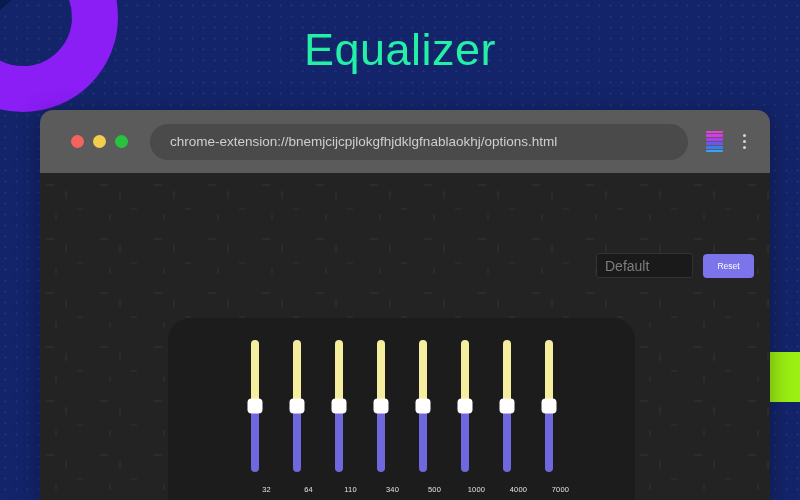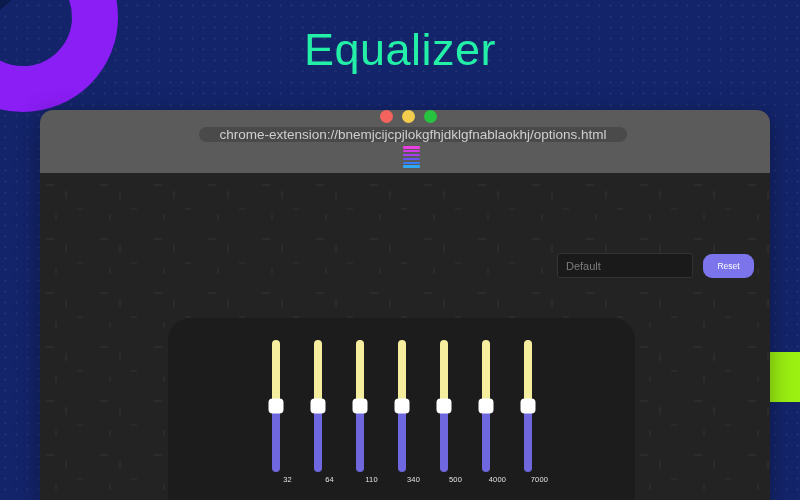--- a/index.html
+++ b/index.html
@@ -82,23 +82,22 @@
     border-radius: 13px 13px 0 0;
     overflow: hidden;
     box-shadow: 0 6px 26px rgba(0,0,0,0.35);
   }
 
   .browser-bar {
     height: 63px;
     background: #5b5b5b;
     display: flex;
     align-items: center;
-    padding: 0 17px 0 23px;
-    gap: 4px;
-    flex-direction: column;
+    padding: 0 17px 0 31px;
+    gap: 12px;
   }
 
   .dots { display: flex; gap: 9px; align-items: center; }
   .dot { width: 13px; height: 13px; border-radius: 50%; }
   .dot.red { background: #f4635e; }
   .dot.yellow { background: #f5c council; }
   .dot.yellow { background: #f3ce4e; }
   .dot.green { background: #27c33f; }
 
   .url-bar {
@@ -172,35 +171,35 @@
   
   .preset-row {
     position: absolute;
     right: 16px;
     top: 80px;
     display: flex;
     align-items: center;
     gap: 10px;
   }
   .preset-input {
-    width: 136px;
+    width: 97px;
     height: 25px;
     border-radius: 3px;
     background: #1a1a1a;
     border: 1px solid #333;
     color: #cfcfcf;
-    font-size: 11px;
+    font-size: 14px;
     padding: 0 8px;
     font-family: "Liberation Sans", sans-serif;
   }
   .preset-input::placeholder { color: #7d7d7d; }
   .reset-btn {
     width: 51px;
     height: 24px;
-    border-radius: 9px;
+    border-radius: 4px;
     background: #7b74ea;
     color: #ffffff;
     font-size: 8.5px;
     border: none;
     cursor: pointer;
     font-family: "Liberation Sans", sans-serif;
   }
 
   
   .eq-card {
@@ -242,21 +241,21 @@
     position: absolute;
     left: 50%;
     transform: translate(-50%, -50%);
     width: 15px;
     height: 15px;
     border-radius: 4px;
     background: #ffffff;
   }
 
   .slider-label {
-    margin-top: 3px;
+    margin-top: 13px;
     font-size: 7.5px;
     color: #e2e2e2;
     letter-spacing: 0.2px;
     padding-left: 24px;
   }
 
   
   .watermark {
     position: absolute;
     right: 8px;
@@ -346,20 +345,26 @@
             <div class="slider">
               <div class="track" style="background: linear-gradient(rgb(244, 238, 158) 0%, rgb(244, 238, 158) 50%, rgb(111, 103, 222) 50%, rgb(111, 103, 222) 100%);">
                 <div class="thumb" style="top: 50%; background: rgb(255, 255, 255);"></div>
               </div>
               <div class="slider-label">500</div>
             </div>
             <div class="slider">
               <div class="track" style="background: linear-gradient(rgb(244, 238, 158) 0%, rgb(244, 238, 158) 50%, rgb(111, 103, 222) 50%, rgb(111, 103, 222) 100%);">
                 <div class="thumb" style="top: 50%; background: rgb(255, 255, 255);"></div>
               </div>
+              <div class="slider-label">1000</div>
+            </div>
+            <div class="slider">
+              <div class="track" style="background: linear-gradient(rgb(244, 238, 158) 0%, rgb(244, 238, 158) 50%, rgb(111, 103, 222) 50%, rgb(111, 103, 222) 100%);">
+                <div class="thumb" style="top: 50%; background: rgb(255, 255, 255);"></div>
+              </div>
               <div class="slider-label">4000</div>
             </div>
             <div class="slider">
               <div class="track" style="background: linear-gradient(rgb(244, 238, 158) 0%, rgb(244, 238, 158) 50%, rgb(111, 103, 222) 50%, rgb(111, 103, 222) 100%);">
                 <div class="thumb" style="top: 50%; background: rgb(255, 255, 255);"></div>
               </div>
               <div class="slider-label">7000</div>
             </div>
           </div>
       </div>

